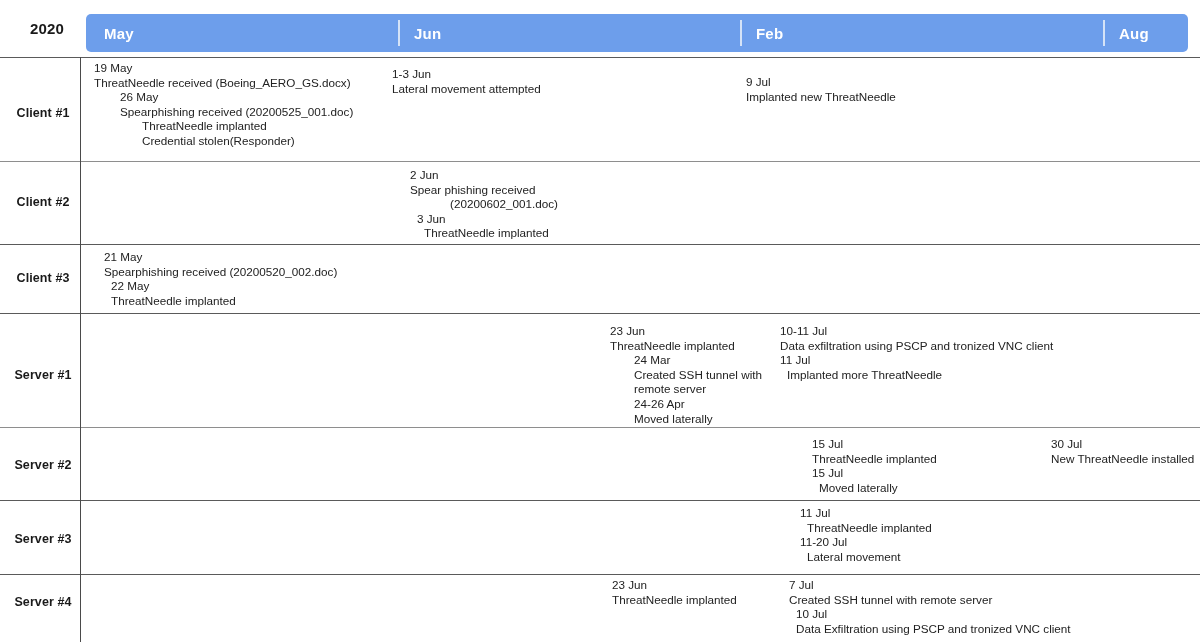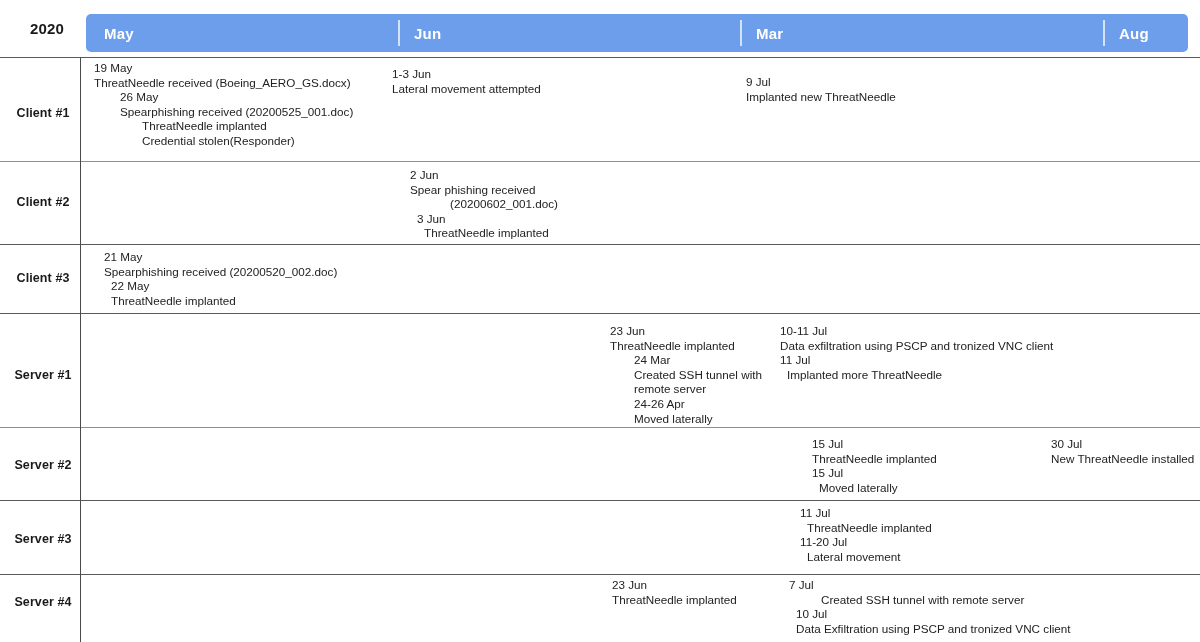--- a/index.html
+++ b/index.html
@@ -112,21 +112,21 @@
     <div id="months-host">
         <div class="month-cell first" style="left: 0px; width: 332px;">
           <span class="mlabel">May</span>
         </div>
         <div class="month-cell" style="left: 295px; width: 421px; margin-left: 17px;">
           <div class="divider"></div>
           <span class="mlabel">Jun</span>
         </div>
         <div class="month-cell" style="left: 654px; width: 363px;">
           <div class="divider"></div>
-          <span class="mlabel">Mar</span>
+          <span class="mlabel">Feb</span>
         </div>
         <div class="month-cell" style="left: 1017px; width: 85px;">
           <div class="divider"></div>
           <span class="mlabel">Aug</span>
         </div>
       </div>
   </div>
 
   <div id="grid-host">
       <div class="hline" style="top: 57px;"></div>
@@ -206,19 +206,19 @@
         <span class="eline" style="padding-left: 0px;">11-20 Jul</span>
         <span class="eline" style="padding-left: 7px;">Lateral movement</span>
       </div>
       <div class="row-label" style="top: 595px;">Server #4</div>
       <div class="event-group" style="left: 612px; top: 578px;">
         <span class="eline" style="padding-left: 0px;">23 Jun</span>
         <span class="eline" style="padding-left: 0px;">ThreatNeedle implanted</span>
       </div>
       <div class="event-group" style="left: 789px; top: 578px;">
         <span class="eline" style="padding-left: 0px;">7 Jul</span>
-        <span class="eline" style="padding-left: 0px; margin-left: 32px;">Created SSH tunnel with remote server</span>
+        <span class="eline" style="padding-left: 0px;">Created SSH tunnel with remote server</span>
         <span class="eline" style="padding-left: 7px;">10 Jul</span>
         <span class="eline" style="padding-left: 7px;">Data Exfiltration using PSCP and tronized VNC client</span>
       </div>
     </div>
 
 </div>
 
 </body></html>

